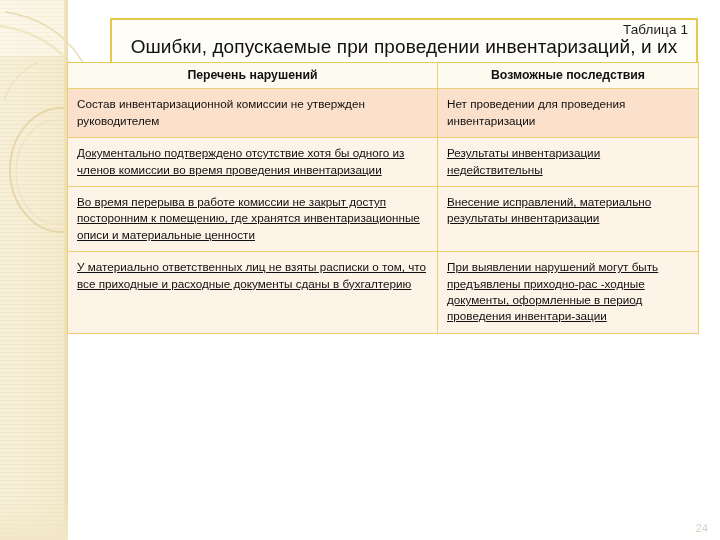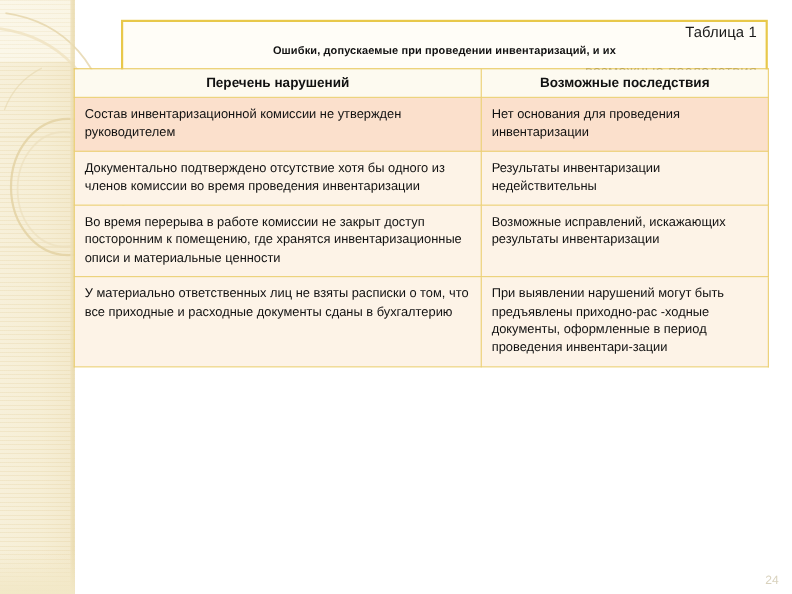--- a/index.html
+++ b/index.html
@@ -88,23 +88,23 @@
   .title-line-right {
     text-align: right;
     font-size: 13.5px;
     color: #1a1a1a;
     font-weight: 400;
     line-height: 17px;
     letter-spacing: .1px;
   }
   .title-line-center {
     text-align: center;
-    font-size: 10px;
+    font-size: 19px;
     color: #111111;
-    font-weight: 700;
+    font-weight: 400;
     line-height: 18px;
     letter-spacing: .1px;
   }
 
   
   .tbl-wrap {
     position: absolute;
     left: 67px;
     top: 62px;
     width: 522px;
@@ -130,21 +130,21 @@
     background: #fdfaf0;
     text-align: center;
     font-weight: 700;
     font-size: 12.3px;
     padding-top: 4px;
     padding-bottom: 5px;
     border-top: 1px solid #e9c95e;
     color: #111;
   }
   tr.odd td { background: #fbe0cc; margin-top: 12px; }
-  tr.even td { background: #fdf3e7; }
+  tr.even td { background: #fdf3e7; text-decoration: underline; }
   td.tall { padding-bottom: 12px; }
 
   
   .page-num {
     position: absolute;
     right: 12px;
     bottom: 6px;
     font-size: 11px;
     color: #d9d2bd;
     font-family: "Liberation Sans", sans-serif;
@@ -182,29 +182,29 @@
         </colgroup>
       <thead>
         <tr>
           <th>Перечень нарушений</th>
           <th>Возможные последствия</th>
         </tr>
       </thead>
       <tbody>
         <tr class="odd">
           <td>Состав инвентаризационной комиссии не утвержден руководителем</td>
-          <td>Нет основания для проведения инвентаризации</td>
+          <td>Нет проведении для проведения инвентаризации</td>
         </tr>
         <tr class="even">
           <td>Документально подтверждено отсутствие хотя бы одного из членов комиссии во время проведения инвентаризации</td>
           <td>Результаты инвентаризации недействительны</td>
         </tr>
         <tr class="even">
           <td>Во время перерыва в работе комиссии не закрыт доступ посторонним к помещению, где хранятся инвентаризационные описи и материальные ценности</td>
-          <td>Возможные исправлений, искажающих результаты инвентаризации</td>
+          <td>Внесение исправлений, материально результаты инвентаризации</td>
         </tr>
         <tr class="even">
           <td>У материально ответственных лиц не взяты расписки  о том, что все приходные и расходные документы сданы в бухгалтерию</td>
           <td>При выявлении нарушений могут быть предъявлены приходно-рас -ходные документы, оформленные в период проведения инвентари-зации</td>
         </tr>
       </tbody>
     </table>
   </div>
 
   <div class="page-num">24</div>

